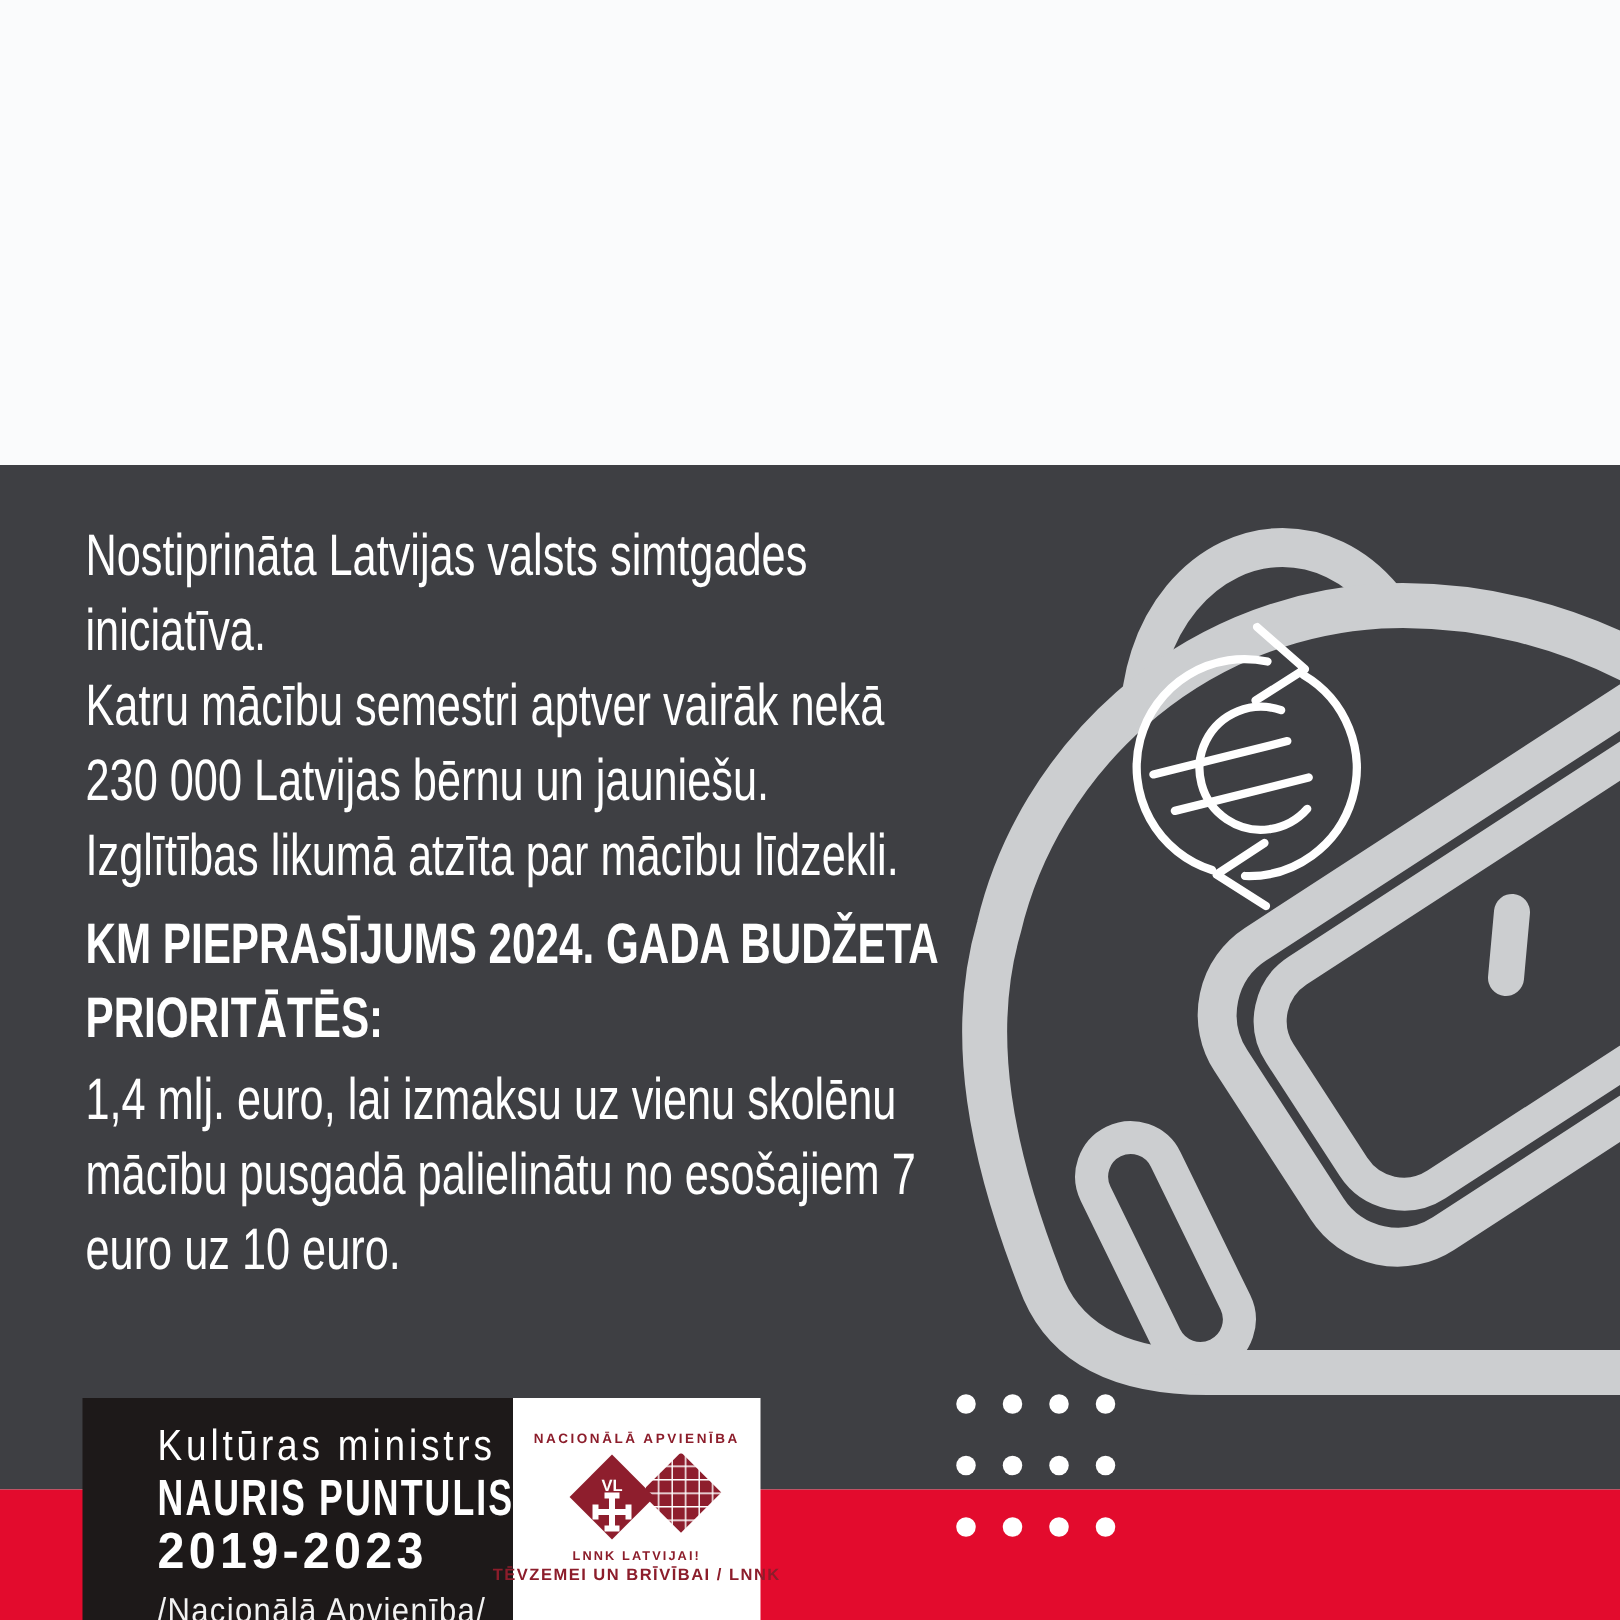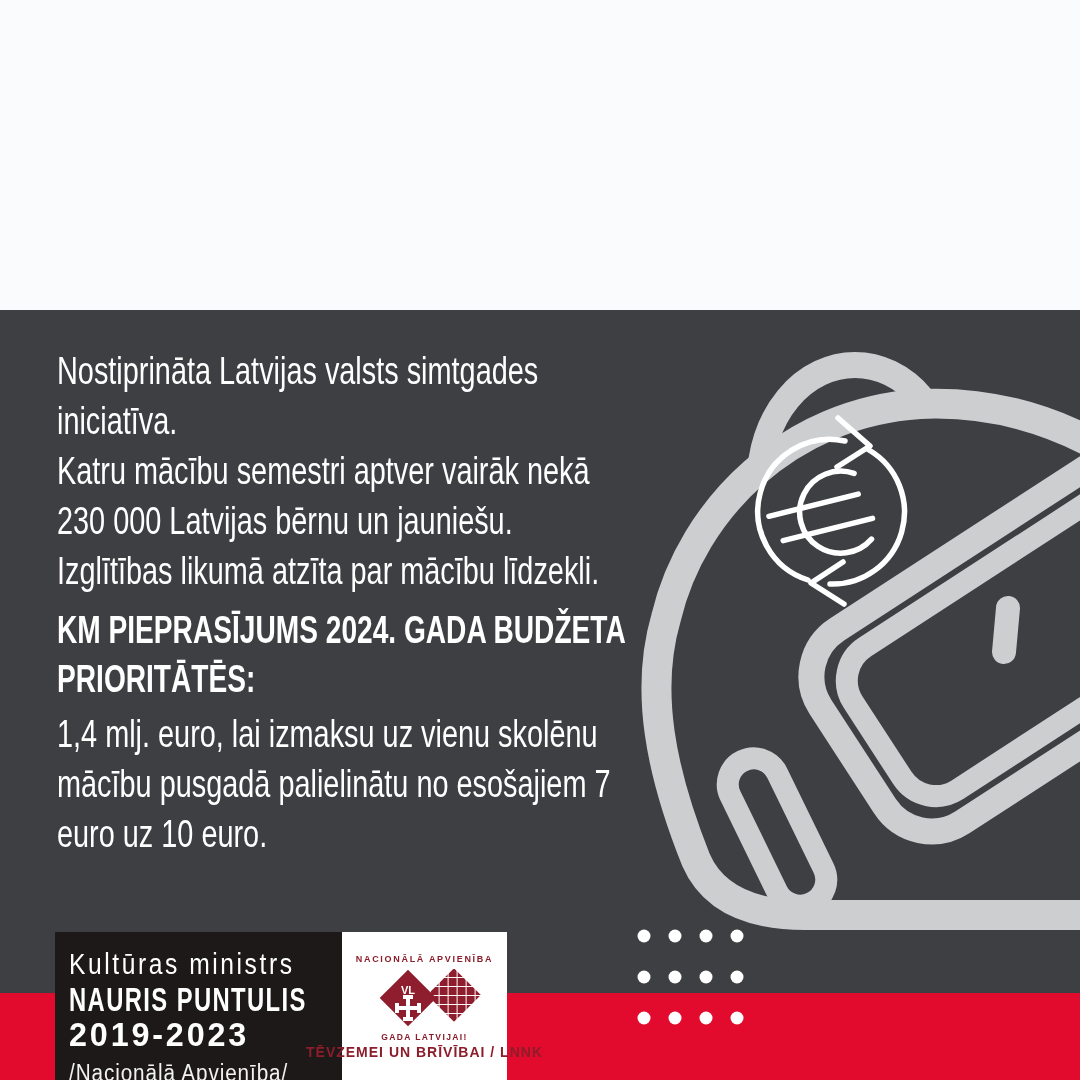--- a/index.html
+++ b/index.html
@@ -18,30 +18,30 @@
   .dark-section{position:absolute;left:0;top:310px;width:1080px;height:683px;background:#3e3f43;}
   .backpack-svg{position:absolute;left:600px;top:300px;width:480px;height:690px;}
   .text-col{position:absolute;left:57px;top:310px;width:780px;transform:scaleX(.74);transform-origin:left top;color:#fff;padding-top:36px;}
   .text-col p{margin:0;font-size:39px;line-height:50px;font-weight:400;}
   .budget-heading{margin-top:10px !important;font-size:38px !important;line-height:49px !important;font-weight:700 !important;}
   .budget-text{margin-top:5px !important;font-size:39px;line-height:48px;}
   
   .red-stripe{position:absolute;left:0;top:993px;width:1080px;height:87px;background:#e30b2d;}
   .dots-svg{position:absolute;left:630px;top:922px;width:130px;height:110px;z-index:6;}
   
-  .minister-box{position:absolute;left:55px;top:932px;width:287px;height:148px;background:#1d1919;z-index:5;color:#fff;box-sizing:border-box;padding:16px 0 0 14px;overflow:hidden;}
+  .minister-box{position:absolute;left:55px;top:932px;width:287px;height:148px;background:#1d1919;z-index:5;color:#fff;box-sizing:border-box;padding:16px 0 0 50px;overflow:hidden;}
   .m-role{font-size:29px;line-height:33px;letter-spacing:3px;transform:scaleX(.85);transform-origin:left top;white-space:nowrap;}
   .m-name{font-size:34px;line-height:36px;font-weight:700;letter-spacing:2px;transform:scaleX(.7);transform-origin:left top;white-space:nowrap;}
   .m-years{font-size:34px;line-height:35px;font-weight:700;letter-spacing:3px;transform:scaleX(.95);transform-origin:left top;white-space:nowrap;}
   .m-party{margin-top:8px;font-size:23px;line-height:26px;font-weight:400;letter-spacing:1px;color:#f2f2f2;transform:scaleX(.9);transform-origin:left top;white-space:nowrap;}
   .logo-box{position:absolute;left:342px;top:932px;width:165px;height:177px;background:#ffffff;z-index:5;box-sizing:border-box;display:flex;flex-direction:column;align-items:center;padding-top:22px;}
   .logo-org{font-size:9px;font-weight:700;letter-spacing:1.7px;color:#8c1d2b;white-space:nowrap;}
   .logo-diamonds{margin-top:3px;}
   .logo-slogan1{margin-top:3px;font-size:8.5px;font-weight:700;letter-spacing:1.4px;color:#8c1d2b;white-space:nowrap;}
-  .logo-slogan2{margin-top:2px;font-size:14px;font-weight:700;letter-spacing:1px;color:#8c1d2b;white-space:nowrap;}
+  .logo-slogan2{margin-top:2px;font-size:11px;font-weight:700;letter-spacing:1px;color:#8c1d2b;white-space:nowrap;}
 </style>
 </head>
 <body>
 
 <div class="canvas">
 
 
   <div class="dark-section"></div>
 
   <svg class="backpack-svg" viewBox="0 0 480 690">
@@ -118,17 +118,17 @@
           <path d="M0 0 H9 M0 0 V9" stroke="#ffffff" stroke-width="2"></path>
         </pattern>
       </defs>
 
       <rect x="93" y="9" width="38" height="38" transform="rotate(45 112 28)" fill="url(#lat)"></rect>
 
       <rect x="46" y="11" width="40" height="40" transform="rotate(45 66 31)" fill="#8e1e2d"></rect>
       <path d="M66 30 V52 M55 41 H77 M61 30 H71 M61 52 H71 M55 36 V46 M77 36 V46" stroke="#ffffff" stroke-width="4" fill="none"></path>
       <text x="66" y="27" text-anchor="middle" font-size="11" font-weight="700" fill="#ffffff" font-family="Liberation Sans, DejaVu Sans, sans-serif">VL</text>
     </svg>
-    <div class="logo-slogan1">GADA LATVIJAI!</div>
+    <div class="logo-slogan1">LNNK LATVIJAI!</div>
     <div class="logo-slogan2">TĒVZEMEI UN BRĪVĪBAI / LNNK</div>
   </div>
 
 </div>
 
 </body></html>

